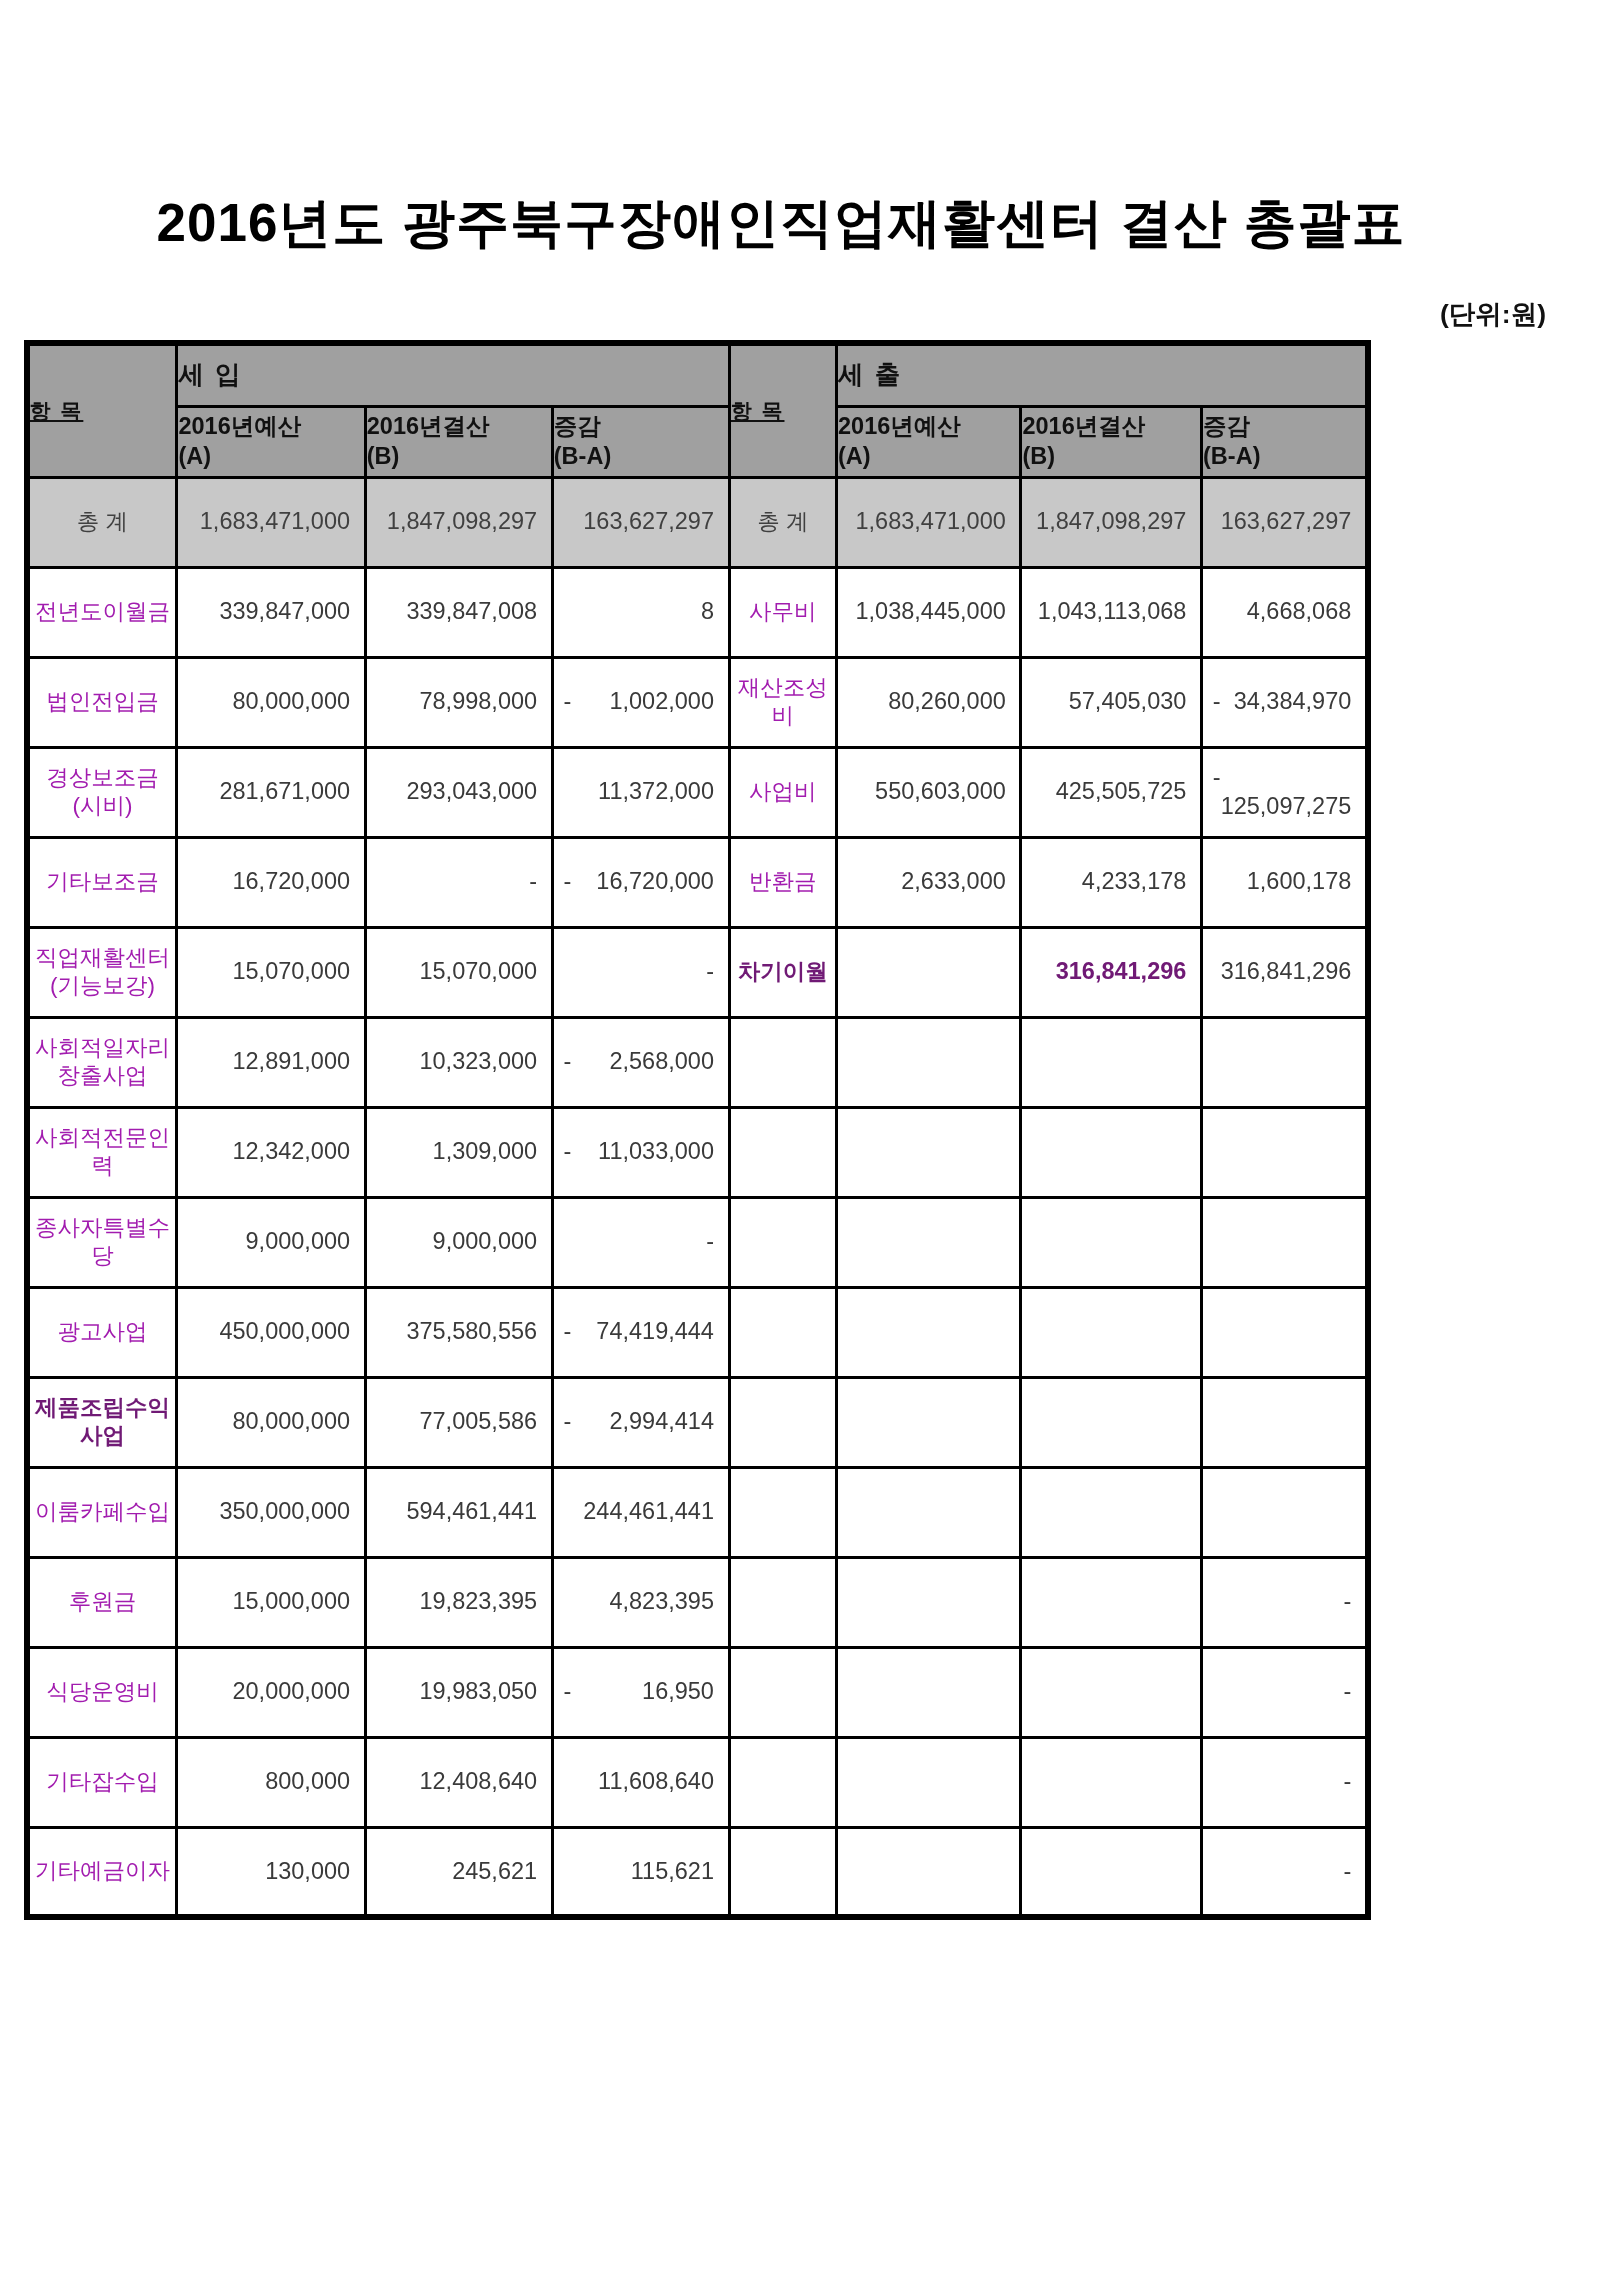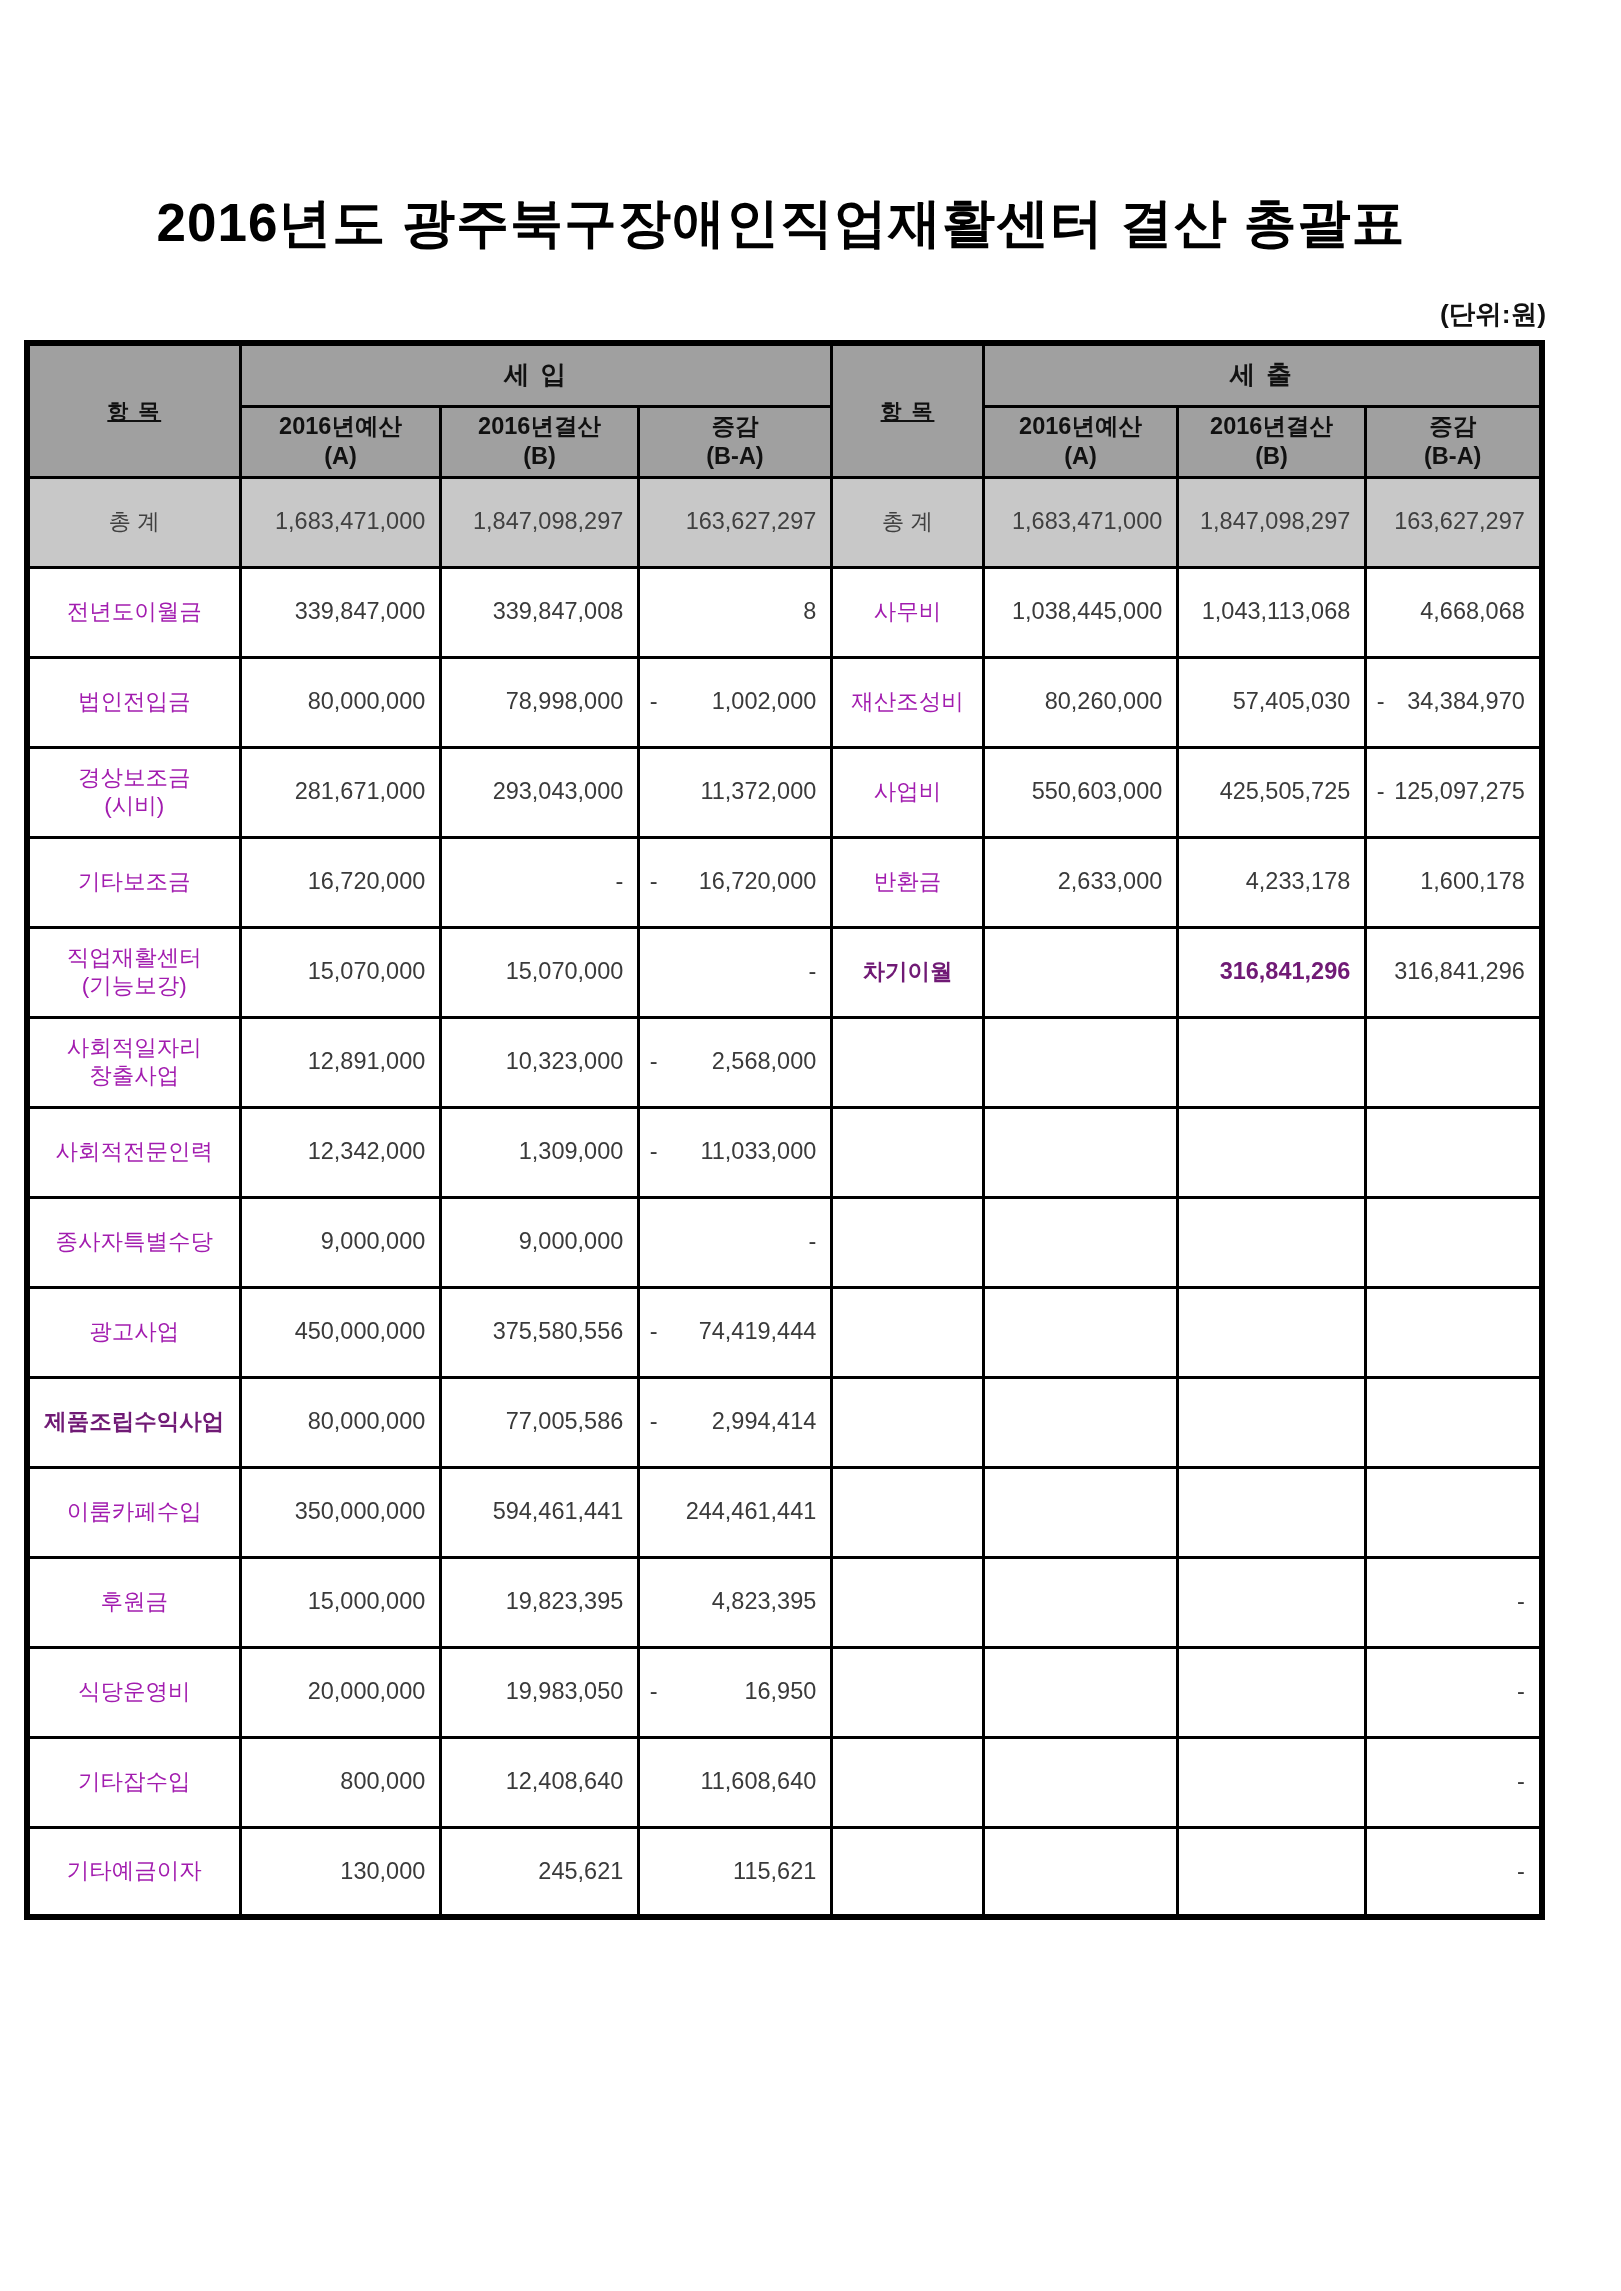--- a/index.html
+++ b/index.html
@@ -1,17 +1,17 @@
 <!DOCTYPE html>
 <html><head>
 <meta charset="utf-8">
 <style>
   html,body { margin:0; padding:0; background:#ffffff; }
   .page {
-    position:relative; width:1621px; height:2292px; background:#ffffff;
+    position:relative; width:1371px; height:2292px; background:#ffffff;
     font-family:"Liberation Sans","DejaVu Sans",sans-serif; color:#222;
   }
   .title {
     position:absolute; top:188px; left:23.5px; width:1515px; margin:0;
     text-align:center; font-size:53px; font-weight:bold; letter-spacing:1px;
     color:#000; white-space:nowrap;
   }
   .unit-note {
     position:absolute; top:296px; left:31px; width:1515px;
     text-align:right; font-size:26.5px; font-weight:600; color:#111;
@@ -19,21 +19,21 @@
   table.main {
     position:absolute; top:340px; left:23.5px;
     border-collapse:collapse; table-layout:fixed;
     border:6.9px solid #000;
   }
   table.main th, table.main td {
     border:3.9px solid #000; padding:0; overflow:hidden;
     font-size:23.5px; line-height:1.25; vertical-align:middle;
   }
   thead th {
-    background:#a0a0a0; font-weight:bold; text-align:center; color:#111;
+    background:#a0a0a0; font-weight:bold; text-align:left; color:#111;
     white-space:pre-line; border-width:2.9px;
   }
   thead th.item-h { font-size:21px; border-width:3.9px; letter-spacing:2px;text-decoration:underline; }
   thead th.section-h { font-size:25.5px; letter-spacing:2px; }
   thead tr.r1 { height:63px; }
   thead tr.r2 { height:71px; }
   tbody tr { height:90px; }
   tbody td.lbl {
     text-align:center; white-space:pre-line; color:#a21caf; font-size:22.5px;
   }

